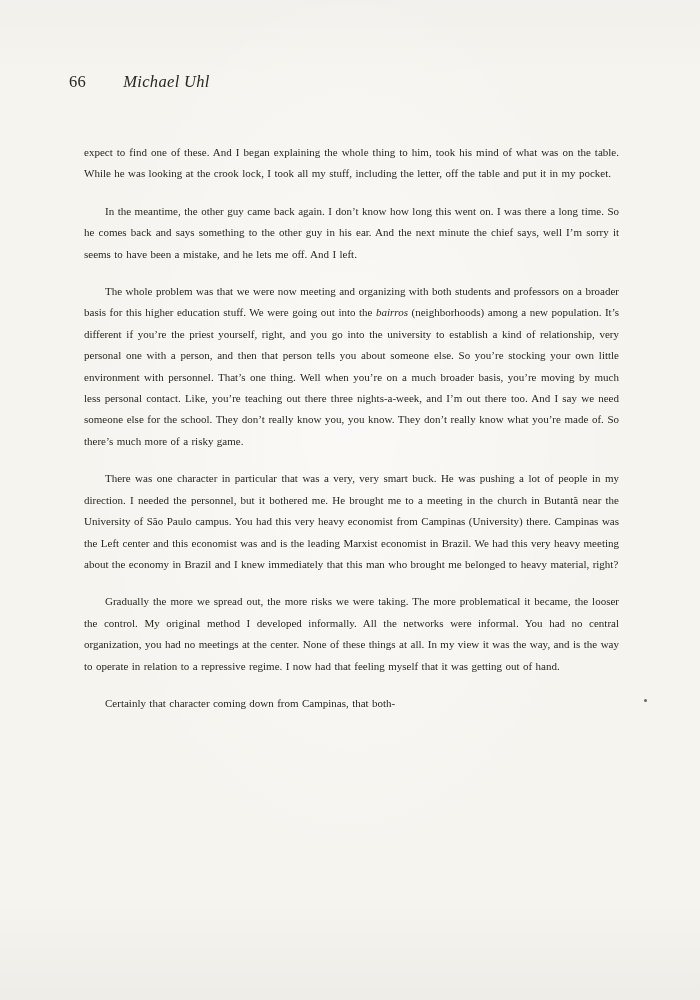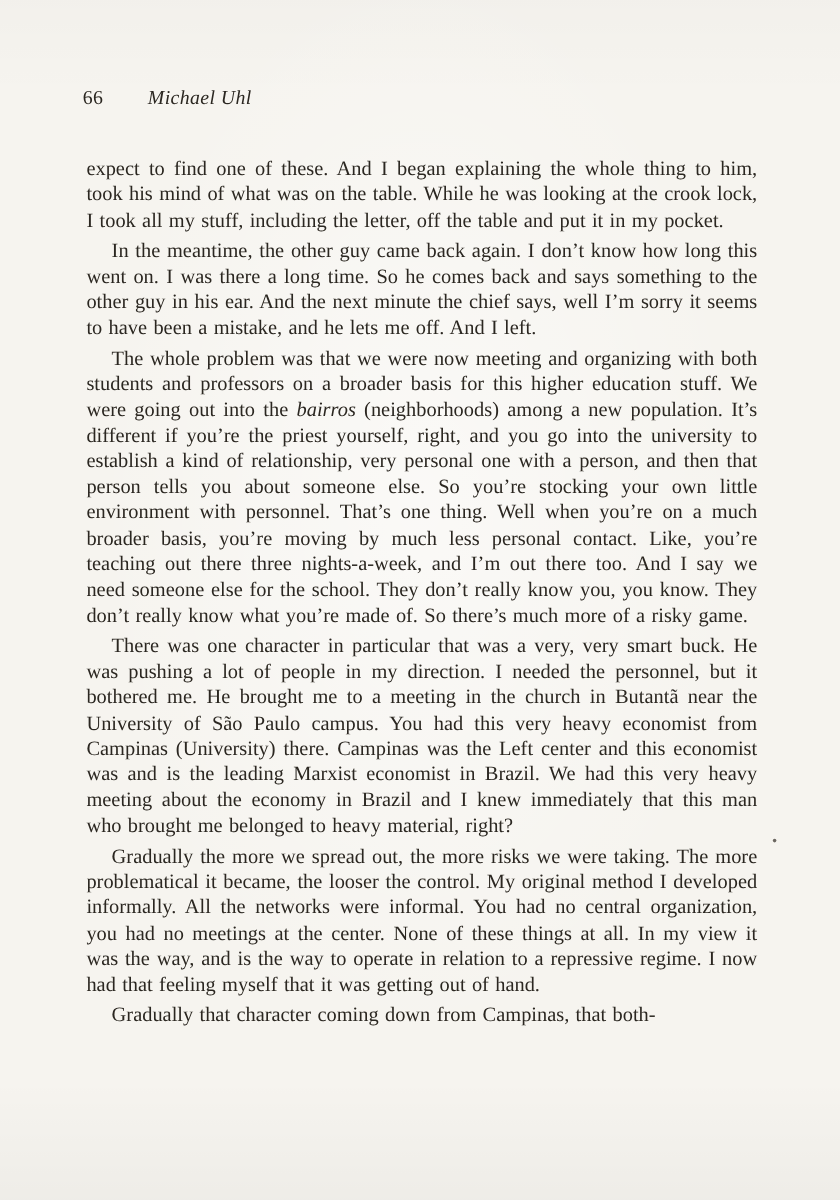--- a/index.html
+++ b/index.html
@@ -37,22 +37,22 @@
     margin-left: 37px;
     font-style: italic;
   }
   .page-body {
     position: absolute;
     top: 126px;
     left: 68px;
     width: 567px;
   }
   .page-body p {
-    margin: 4px;
-    font-size: 17px;
+    margin: 16px;
+    font-size: 11px;
     line-height: 21.4px;
     text-align: justify;
     word-spacing: 0.06em;
   }
   .page-body p.indent {
     text-indent: 21px;
   }
   .page-body em {
   }
   .scan-speck {
@@ -72,17 +72,17 @@
   <div class="running-header">
     <span class="page-number">66</span><span class="running-title">Michael Uhl</span>
   </div>
 
   <div class="page-body">
       <p><span>expect to find one of these. And I began explaining the whole thing to him, took his mind of what was on the table. While he was looking at the crook lock, I took all my stuff, including the letter, off the table and put it in my pocket.</span></p>
       <p class="indent"><span>In the meantime, the other guy came back again. I don’t know how long this went on. I was there a long time. So he comes back and says something to the other guy in his ear. And the next minute the chief says, well I’m sorry it seems to have been a mistake, and he lets me off. And I left.</span></p>
       <p class="indent"><span>The whole problem was that we were now meeting and organizing with both students and professors on a broader basis for this higher education stuff. We were going out into the </span><em>bairros</em><span> (neighborhoods) among a new population. It’s different if you’re the priest yourself, right, and you go into the university to establish a kind of relationship, very personal one with a person, and then that person tells you about someone else. So you’re stocking your own little environment with personnel.  That’s one thing. Well when you’re on a much broader basis, you’re moving by much less personal contact. Like, you’re teaching out there three nights-a-week, and I’m out there too.  And I say we need someone else for the school. They don’t really know you, you know. They don’t really know what you’re made of. So there’s much more of a risky game.</span></p>
       <p class="indent"><span>There was one character in particular that was a very, very smart buck. He was pushing a lot of people in my direction. I needed the personnel, but it bothered me. He brought me to a meeting in the church in Butantã near the University of São Paulo campus. You had this very heavy economist from Campinas (University) there. Campinas was the Left center and this economist was and is the leading Marxist economist in Brazil. We had this very heavy meeting about the economy in Brazil and I knew immediately that this man who brought me belonged to heavy material, right?</span></p>
       <p class="indent"><span>Gradually the more we spread out, the more risks we were taking. The more problematical it became, the looser the control. My original method I developed informally. All the networks were informal. You had no central organization, you had no meetings at the center. None of these things at all. In my view it was the way, and is the way to operate in relation to a repressive regime. I now had that feeling myself that it was getting out of hand.</span></p>
-      <p class="indent"><span>Gradually that character coming down from Campinas, that both-</span></p>
+      <p class="indent"><span>Certainly that character coming down from Campinas, that both-</span></p>
     </div>
 
   <div class="scan-speck"></div>
 </div>
 
 </body></html>

